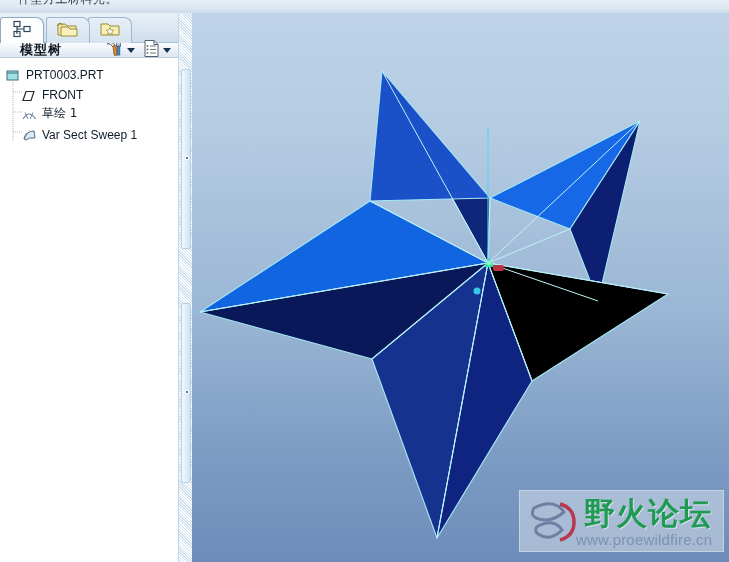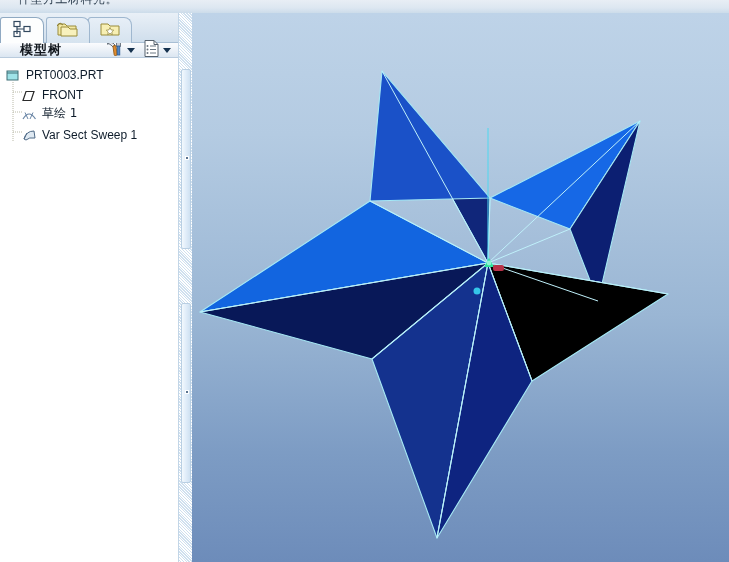--- a/index.html
+++ b/index.html
@@ -310,15 +310,24 @@
 
       <g>
         <line x1="296" y1="250" x2="296" y2="115" stroke="#4fd8ef" stroke-width="1"></line>
         <path d="M292,254 l10,0 l-5,-9 z" fill="#2de39a"></path>
         <rect x="301" y="252" width="11" height="6" rx="2" fill="#b83248"></rect>
         <circle cx="285" cy="278" r="3.5" fill="#35c6e8"></circle>
         <circle cx="297" cy="250" r="2.4" fill="#8ff2d4"></circle>
       </g>
     </svg>
 
+    <div id="watermark" style="left:327px; top:477px;">
+      <svg width="60" height="58" viewBox="0 0 60 58" style="position:absolute;left:4px;top:3px">
+        <path d="M10 14 q20 -10 30 4 q-14 12 -28 6 q-6 -3 -2 -10 z" fill="none" stroke="#6f7fa3" stroke-width="3"></path>
+        <path d="M14 32 q16 -8 24 4 q-12 12 -24 4 q-5 -4 0 -8 z" fill="none" stroke="#6f7fa3" stroke-width="3"></path>
+        <path d="M36 10 q14 4 14 18 q0 14 -14 18" fill="none" stroke="#b8384f" stroke-width="3.5"></path>
+      </svg>
+      <div id="wm-cjk">野火论坛</div>
+      <div id="wm-url">www.proewildfire.cn</div>
+    </div>
   </div>
 
 </div>
 
 </body></html>

